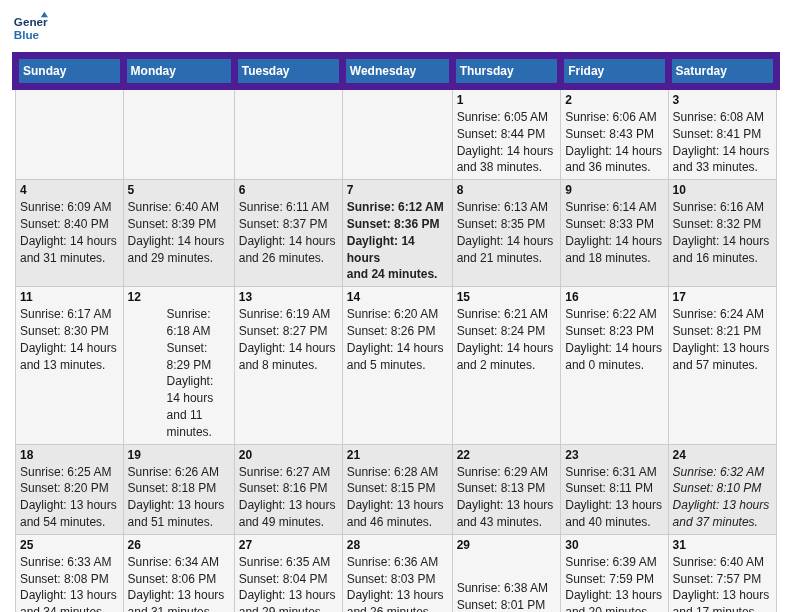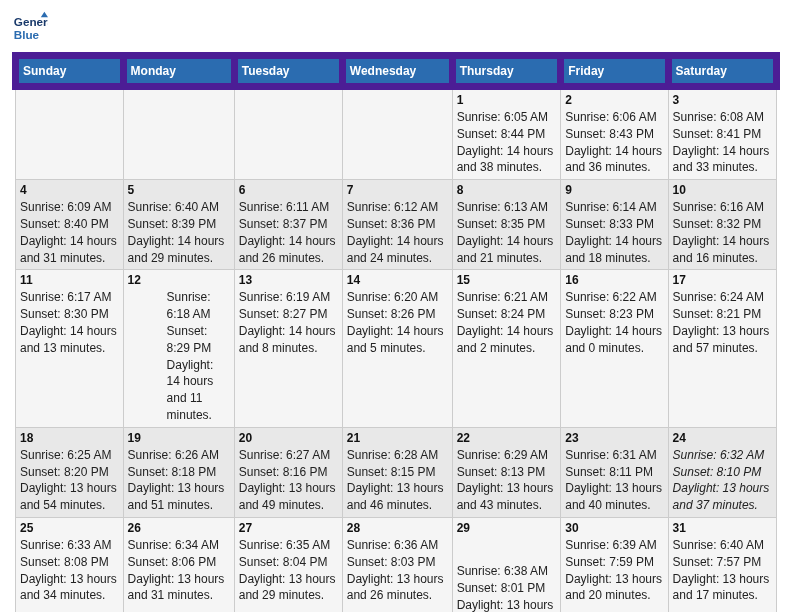--- a/index.html
+++ b/index.html
@@ -173,21 +173,21 @@
           </td>
           <td>
             <span class="day-number">6</span>
             <div class="day-info" style="white-space: pre-line;">Sunrise: 6:11 AM
 Sunset: 8:37 PM
 Daylight: 14 hours
 and 26 minutes.</div>
           </td>
           <td>
             <span class="day-number">7</span>
-            <div class="day-info" style="white-space: pre-line;">Sunrise: 6:12 AM
+            <div class="day-info" style="white-space: pre-line; font-weight: bold;">Sunrise: 6:12 AM
 Sunset: 8:36 PM
 Daylight: 14 hours
 and 24 minutes.</div>
           </td>
           <td>
             <span class="day-number">8</span>
             <div class="day-info" style="white-space: pre-line;">Sunrise: 6:13 AM
 Sunset: 8:35 PM
 Daylight: 14 hours
 and 21 minutes.</div>

